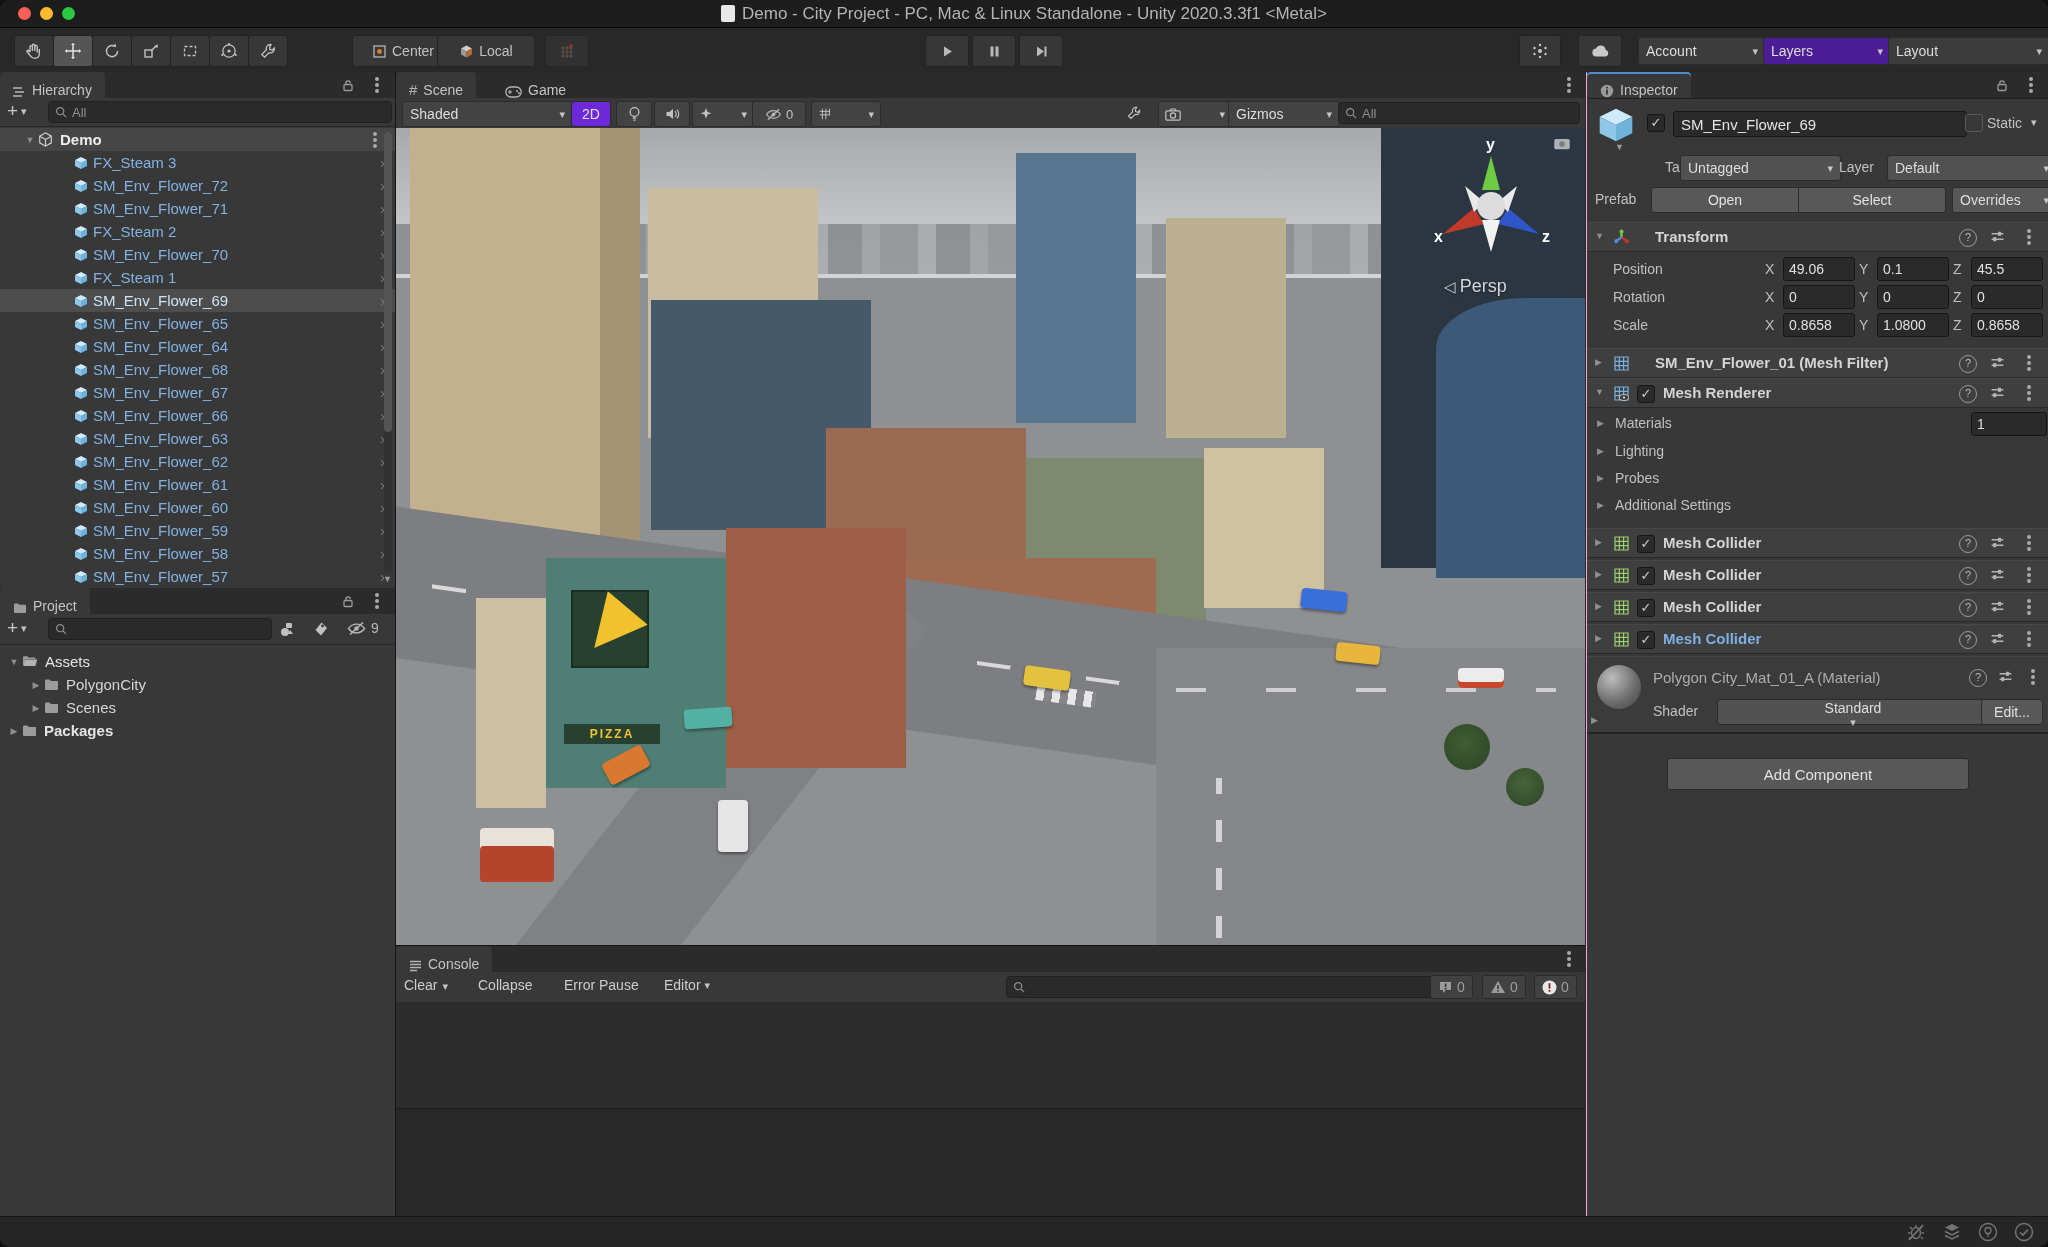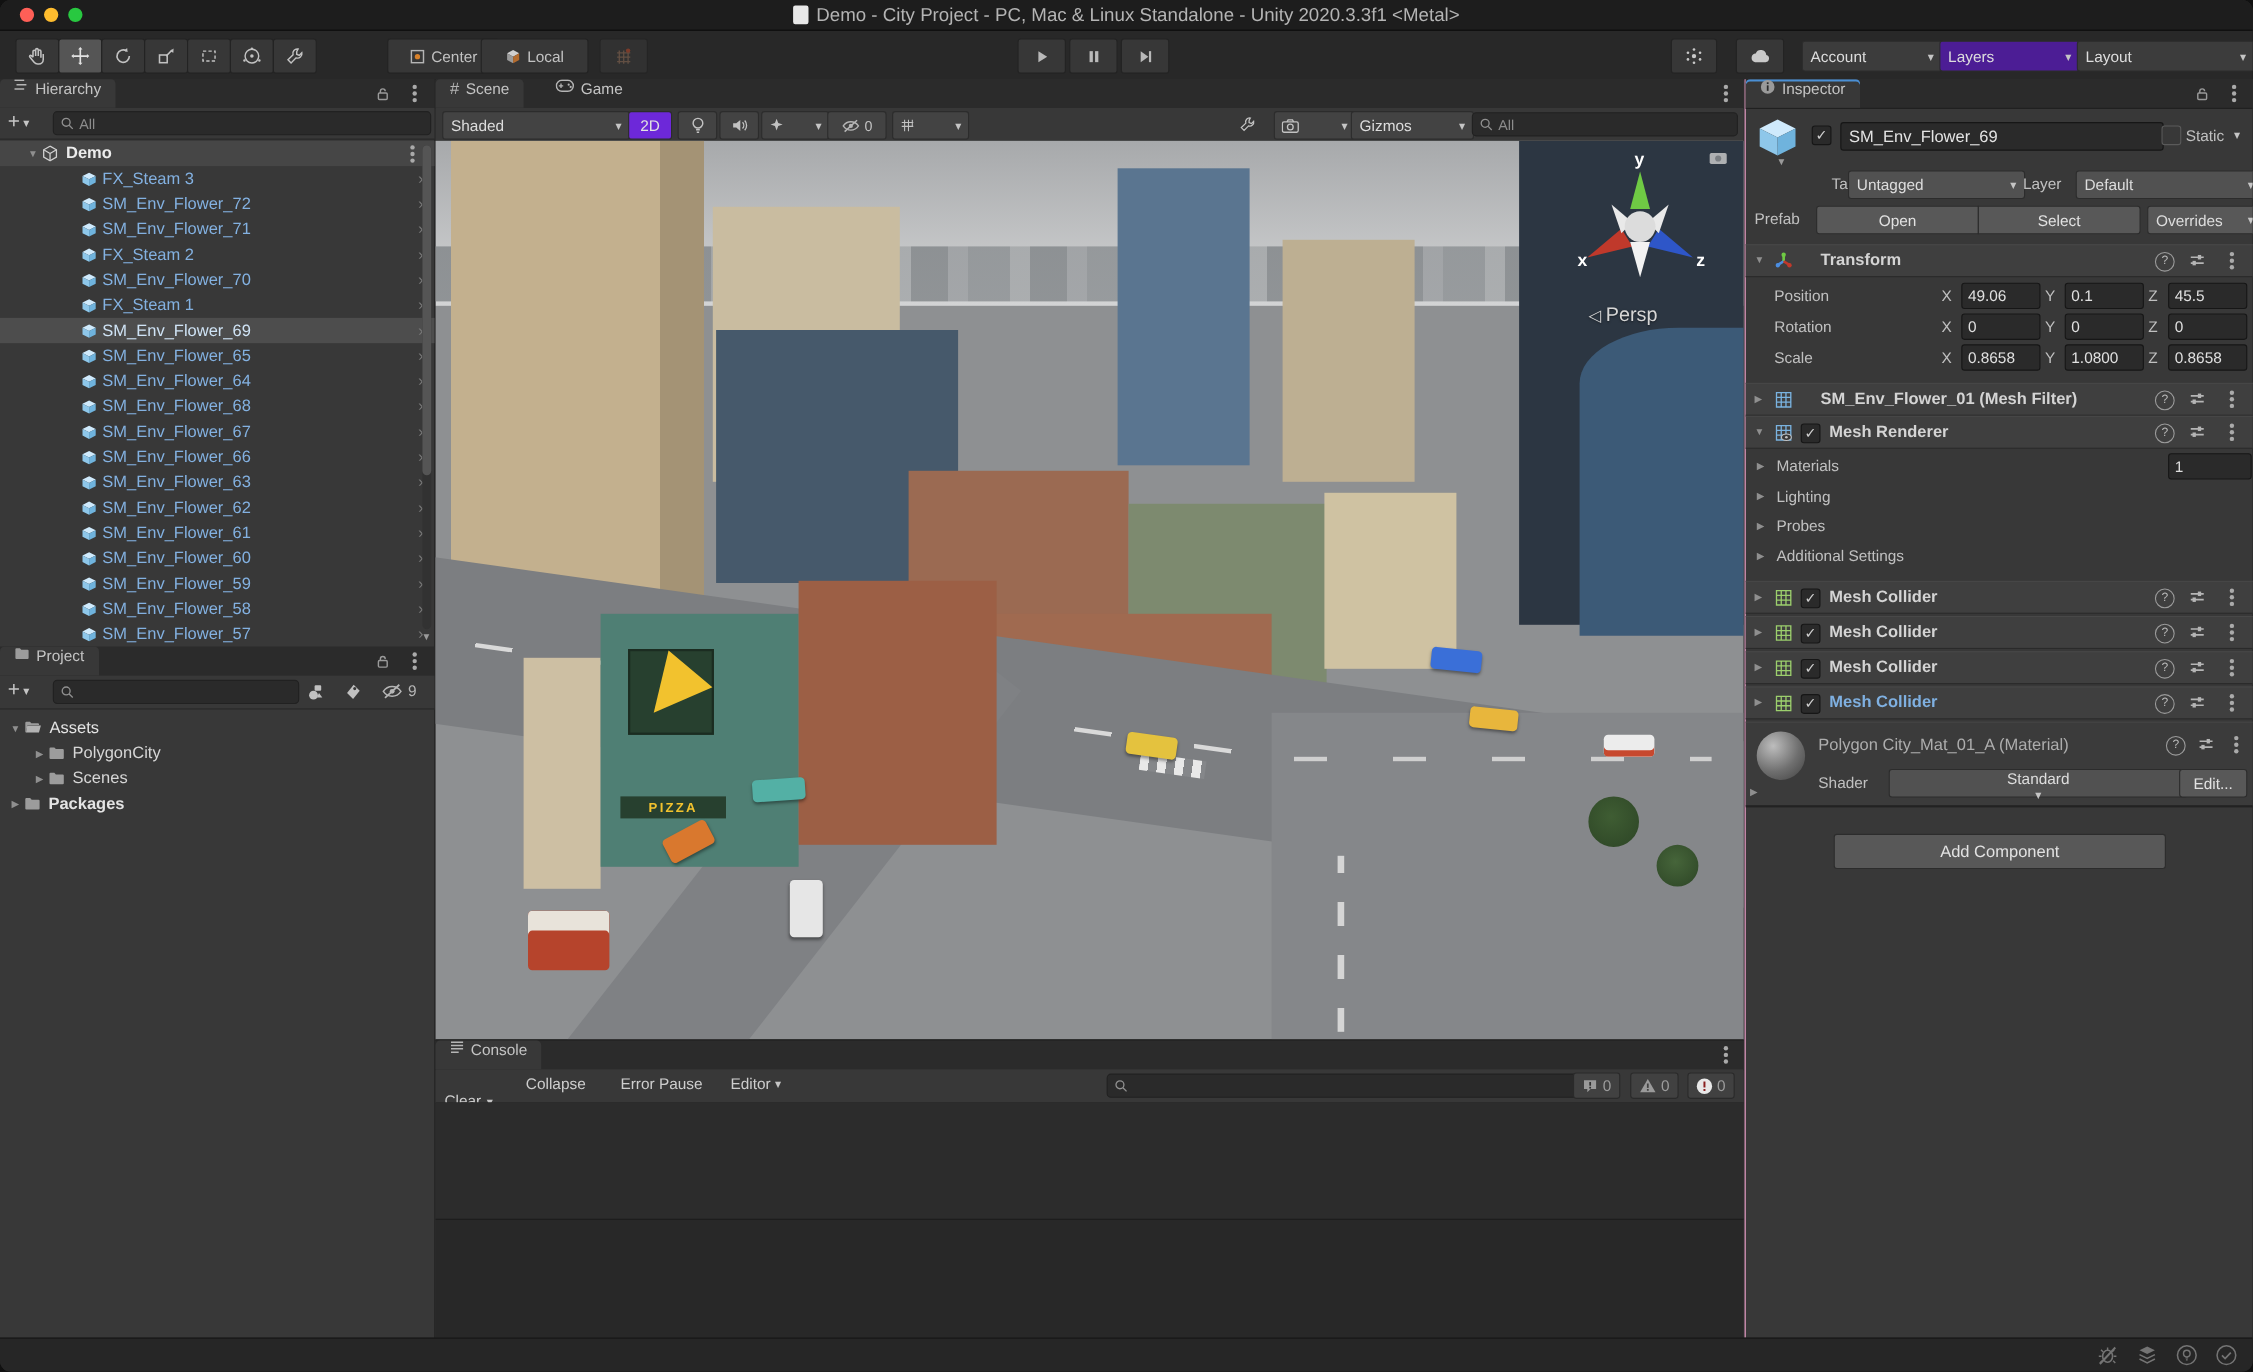--- a/index.html
+++ b/index.html
@@ -17,21 +17,21 @@
   .toolbtn{position:absolute;top:7px;height:30px;background:#373737;border:1px solid #232323;border-radius:3px;
            display:flex;align-items:center;justify-content:center;color:#c2c2c2;font-size:14px;gap:5px;}
   .toolbtn.on{background:#555;}
   .toolbtn.txt{padding:0 9px;}
   svg{display:block;}
   .kebab{width:4px;height:4px;border-radius:50%;background:#aaa;box-shadow:0 -6px 0 #aaa,0 6px 0 #aaa;}
   .caret{font-size:11px;color:#c5c5c5;}
   
   .panel{position:absolute;background:#383838;}
   .tabstrip{position:absolute;left:0;top:0;right:0;height:26px;background:#2b2b2b;border-bottom:1px solid #202020;}
-  .tab{position:absolute;top:0;height:26px;display:flex;align-items:flex-start;gap:6px;padding:0 13px;font-size:14px;color:#c4c4c4;border-radius:4px 4px 0 0;}
+  .tab{position:absolute;top:0;height:26px;display:flex;align-items:flex-end;gap:6px;padding:0 13px;font-size:14px;color:#c4c4c4;border-radius:4px 4px 0 0;}
   .tab.active{background:#383838;}
   .tab.focused{box-shadow:inset 0 2px 0 #4a8fd4;}
   .ptool{position:absolute;left:0;right:0;height:28px;background:#383838;border-bottom:1px solid #272727;}
   .search{position:absolute;height:20px;background:#2a2a2a;border:1px solid #212121;border-radius:4px;display:flex;align-items:center;gap:5px;padding:0 6px;font-size:13px;color:#8d8d8d;}
   .row{position:absolute;left:0;right:0;height:23px;display:flex;align-items:center;font-size:15px;}
   .row .exp{width:16px;text-align:center;font-size:9px;color:#8f8f8f;flex:none;}
   .row .chev{margin-left:auto;margin-right:10px;color:#787878;font-size:15px;}
   .prefab-name{color:#83b1e1;margin-left:5px;white-space:nowrap;}
   .dd{background:#515151;border:1px solid #2c2c2c;border-radius:3px;display:flex;align-items:center;justify-content:space-between;padding:0 7px;color:#ddd;font-size:14px;position:absolute;height:24px;}
   .btn{background:#585858;border:1px solid #2c2c2c;border-radius:3px;display:flex;align-items:center;justify-content:center;color:#e2e2e2;font-size:14px;position:absolute;height:24px;}
@@ -647,21 +647,21 @@
       <div class="tabstrip">
         <div class="tab active" style="left:0;background:#383838;">
           <svg width="13" height="12" viewBox="0 0 13 12">
               <path d="M1 1.5h11M1 4.5h11M1 7.5h11M1 10.5h7" stroke="#b5b5b5" stroke-width="1.4"></path>
             </svg>
           <span>Console</span>
         </div>
         <span class="kebab abs" style="right:14px;top:11px;"></span>
       </div>
       <div class="ptool" style="top:26px;height:30px;background:#383838;">
-        <div class="abs" style="left:8px;top:20px;display:flex;align-items:flex-end;gap:5px;font-size:14px;color:#cdcdcd;">
+        <div class="abs" style="left:8px;top:5px;display:flex;align-items:flex-end;gap:5px;font-size:14px;color:#cdcdcd;">
           <span>Clear</span>
             <span class="caret">▾</span>
         </div>
         <div class="abs" style="left:82px;top:5px;font-size:14px;color:#cdcdcd;"><span>Collapse</span></div>
         <div class="abs" style="left:168px;top:5px;font-size:14px;color:#cdcdcd;"><span>Error Pause</span></div>
         <div class="abs" style="left:268px;top:5px;display:flex;align-items:center;gap:4px;font-size:14px;color:#cdcdcd;">
           <span>Editor</span>
             <span class="caret">▾</span>
         </div>
         <div class="search" style="left:610px;top:4px;width:414px;">

